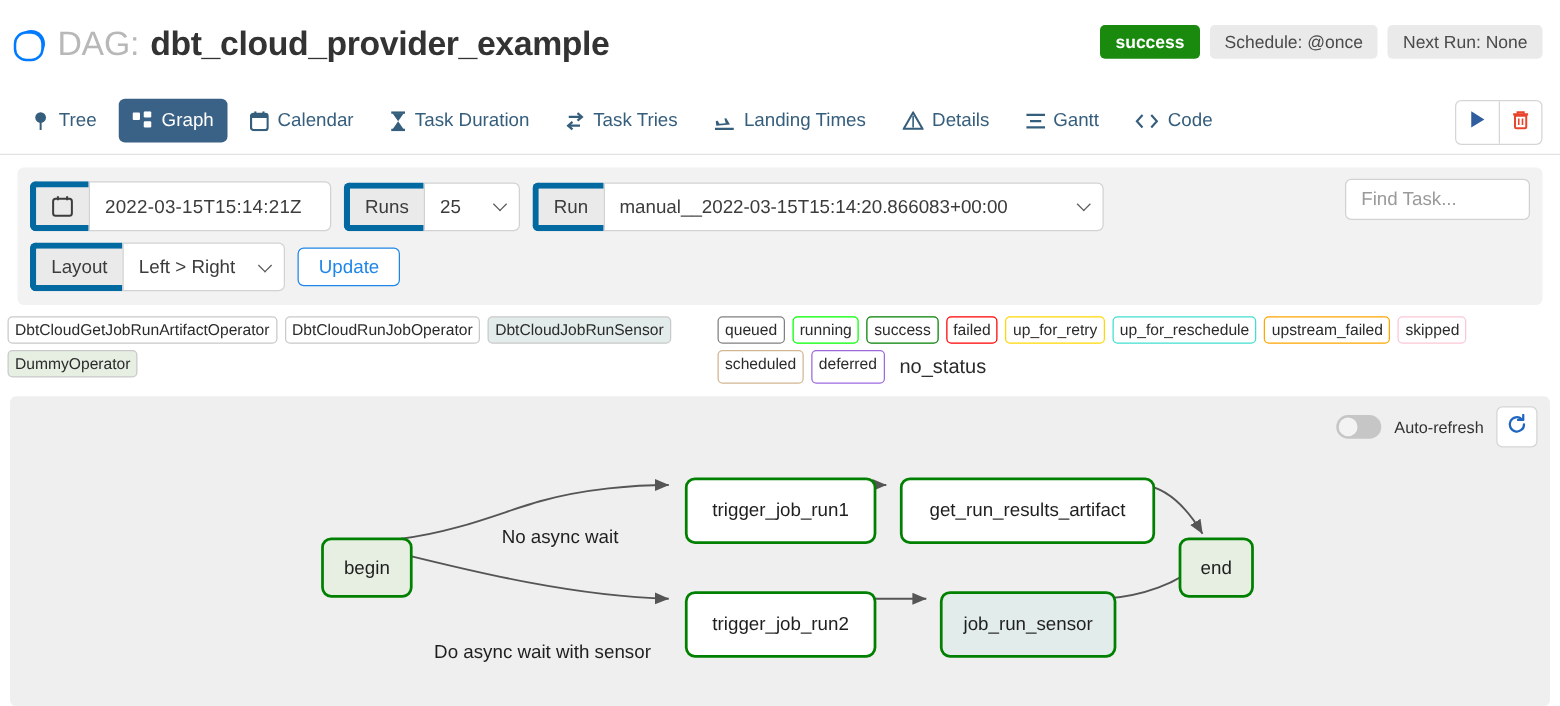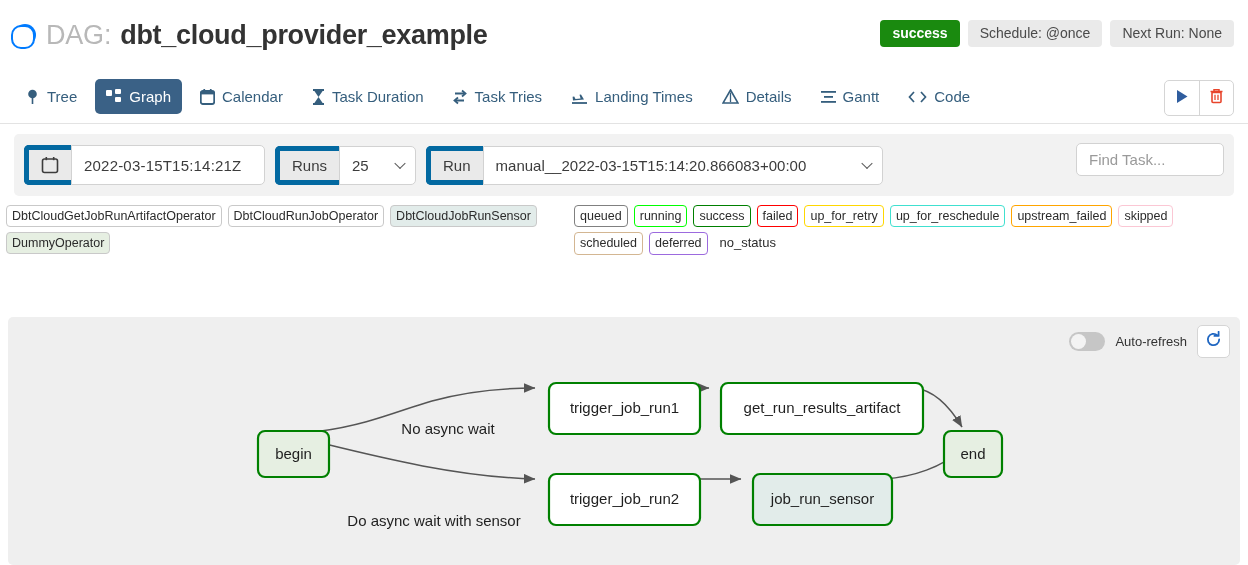--- a/index.html
+++ b/index.html
@@ -196,21 +196,21 @@
     color: #2b2b2b;
     border: 1px solid #c9c9c9;
     border-radius: 4px;
     padding: 1px 5px;
     margin: 0 6px 5px 0;
     background: #fff;
     white-space: nowrap;
     line-height: 1.45;
   }
   .chip-plain {
-    font-size: 13px;
+    font-size: 16px;
     color: #2b2b2b;
     padding: 1px 5px;
     margin: 0 6px 5px 0;
     border: 1px solid transparent;
     line-height: 1.45;
   }
 
   
   .graph-panel {
     position: absolute;
@@ -424,20 +424,27 @@
     </div>
 
     <div class="grp" style="margin-left:10px">
       <div class="addon left">Run</div>
       <div class="sel rr" style="min-width:400px">manual__2022-03-15T15:14:20.866083+00:00</div>
     </div>
 
     <div class="find-task">Find Task...</div>
   </div>
 
+  <div class="frow">
+    <div class="grp">
+      <div class="addon left">Layout</div>
+      <div class="sel rr" style="min-width:130px">Left &gt; Right</div>
+    </div>
+    <div class="btn-outline">Update</div>
+  </div>
 </div>
 
 <div class="legend">
   <div class="legend-left">
     <span class="chip">DbtCloudGetJobRunArtifactOperator</span>
     <span class="chip">DbtCloudRunJobOperator</span>
     <span class="chip" style="background:#e2ecea">DbtCloudJobRunSensor</span>
     <span class="chip" style="background:#e6efe2">DummyOperator</span>
   </div>
   <div class="legend-right">

